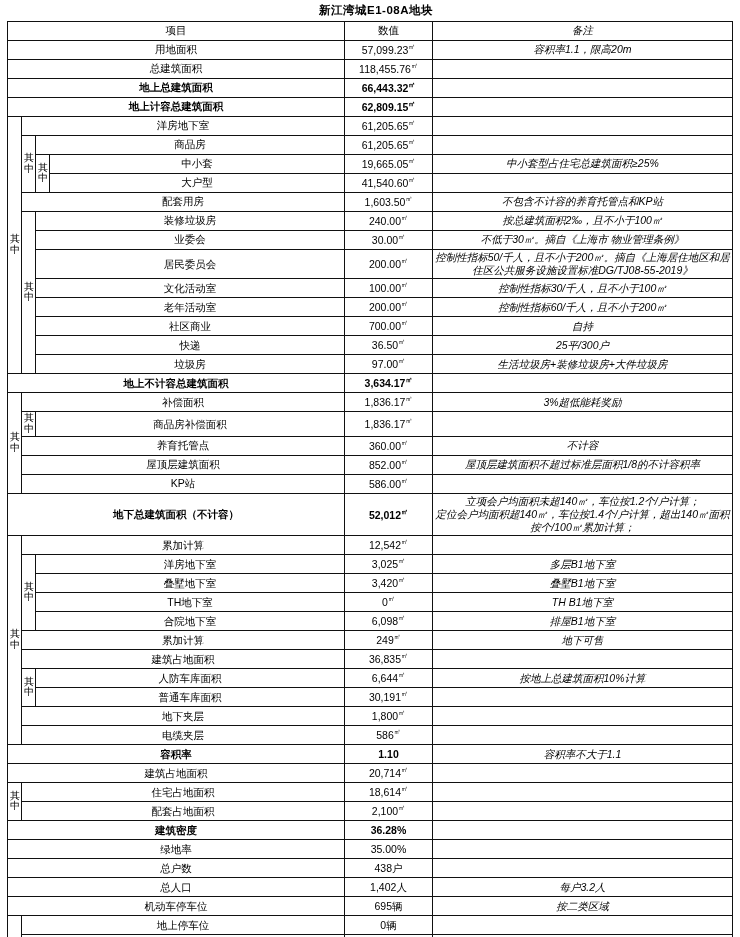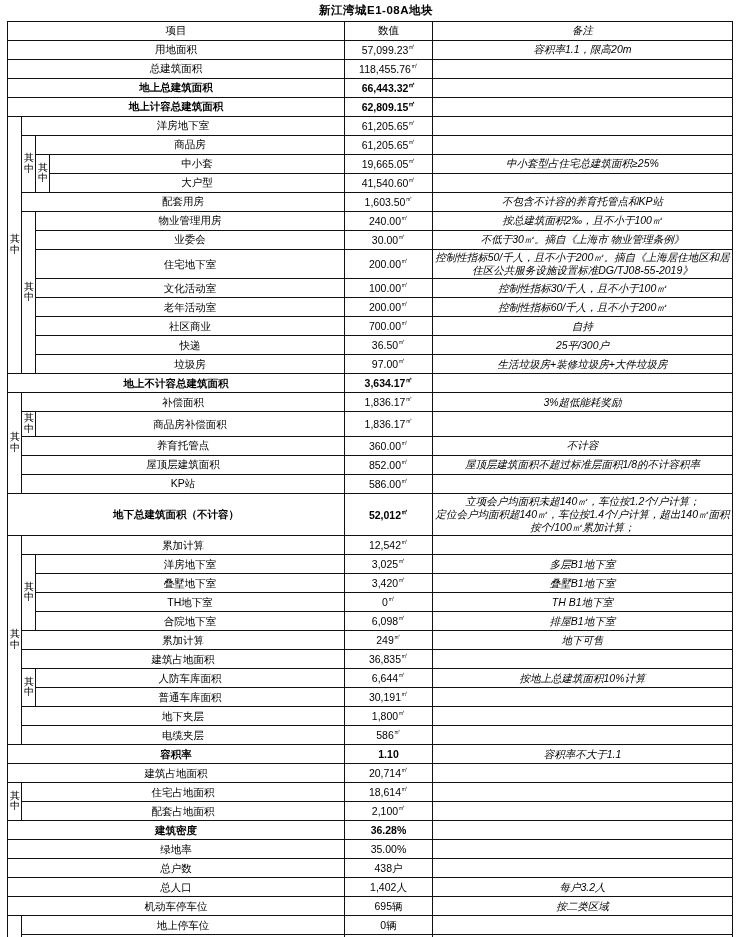--- a/index.html
+++ b/index.html
@@ -127,31 +127,31 @@
           <td class="c-val">41,540.60<sup>㎡</sup></td>
           <td class="c-note"></td>
         </tr>
         <tr>
           <td class="c-label" colspan="3">配套用房</td>
           <td class="c-val">1,603.50<sup>㎡</sup></td>
           <td class="c-note">不包含不计容的养育托管点和KP站</td>
         </tr>
         <tr>
           <td class="spine" rowspan="8"><span>其中</span></td>
-          <td class="c-label" colspan="2">物业管理用房</td>
+          <td class="c-label" colspan="2">装修垃圾房</td>
           <td class="c-val">240.00<sup>㎡</sup></td>
           <td class="c-note">按总建筑面积2‰，且不小于100㎡</td>
         </tr>
         <tr>
           <td class="c-label" colspan="2">业委会</td>
           <td class="c-val">30.00<sup>㎡</sup></td>
           <td class="c-note">不低于30㎡。摘自《上海市 物业管理条例》</td>
         </tr>
         <tr>
-          <td class="c-label" colspan="2">住宅地下室</td>
+          <td class="c-label" colspan="2">居民委员会</td>
           <td class="c-val">200.00<sup>㎡</sup></td>
           <td class="c-note note-multi">控制性指标50/千人，且不小于200㎡。摘自《上海居住地区和居住区公共服务设施设置标准DG/TJ08-55-2019》</td>
         </tr>
         <tr>
           <td class="c-label" colspan="2">文化活动室</td>
           <td class="c-val">100.00<sup>㎡</sup></td>
           <td class="c-note">控制性指标30/千人，且不小于100㎡</td>
         </tr>
         <tr>
           <td class="c-label" colspan="2">老年活动室</td>

